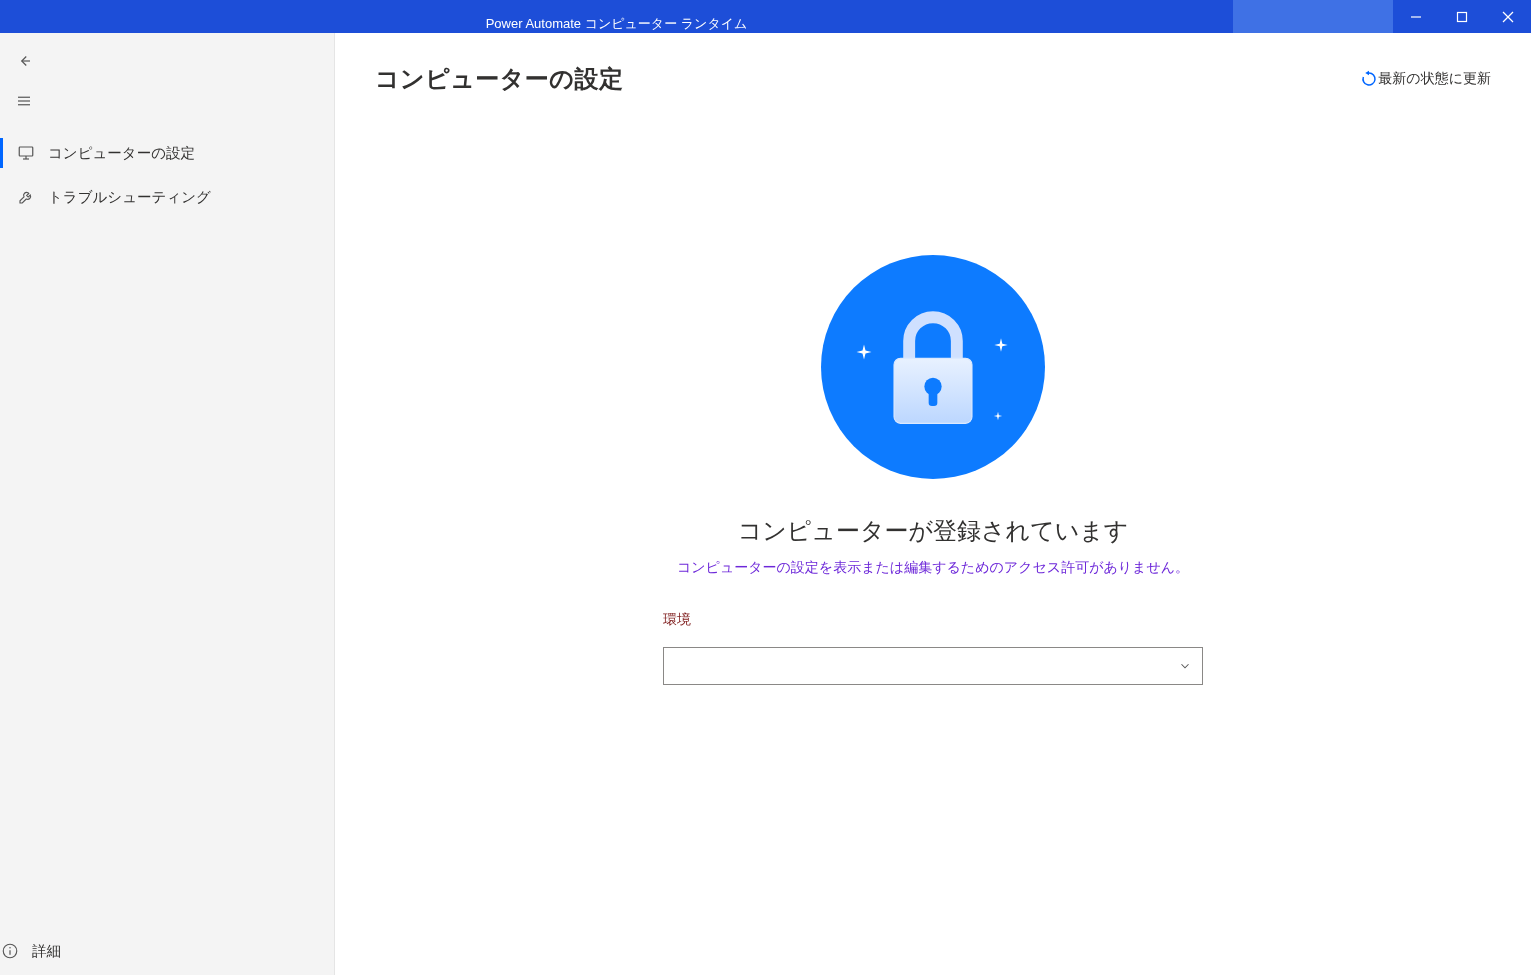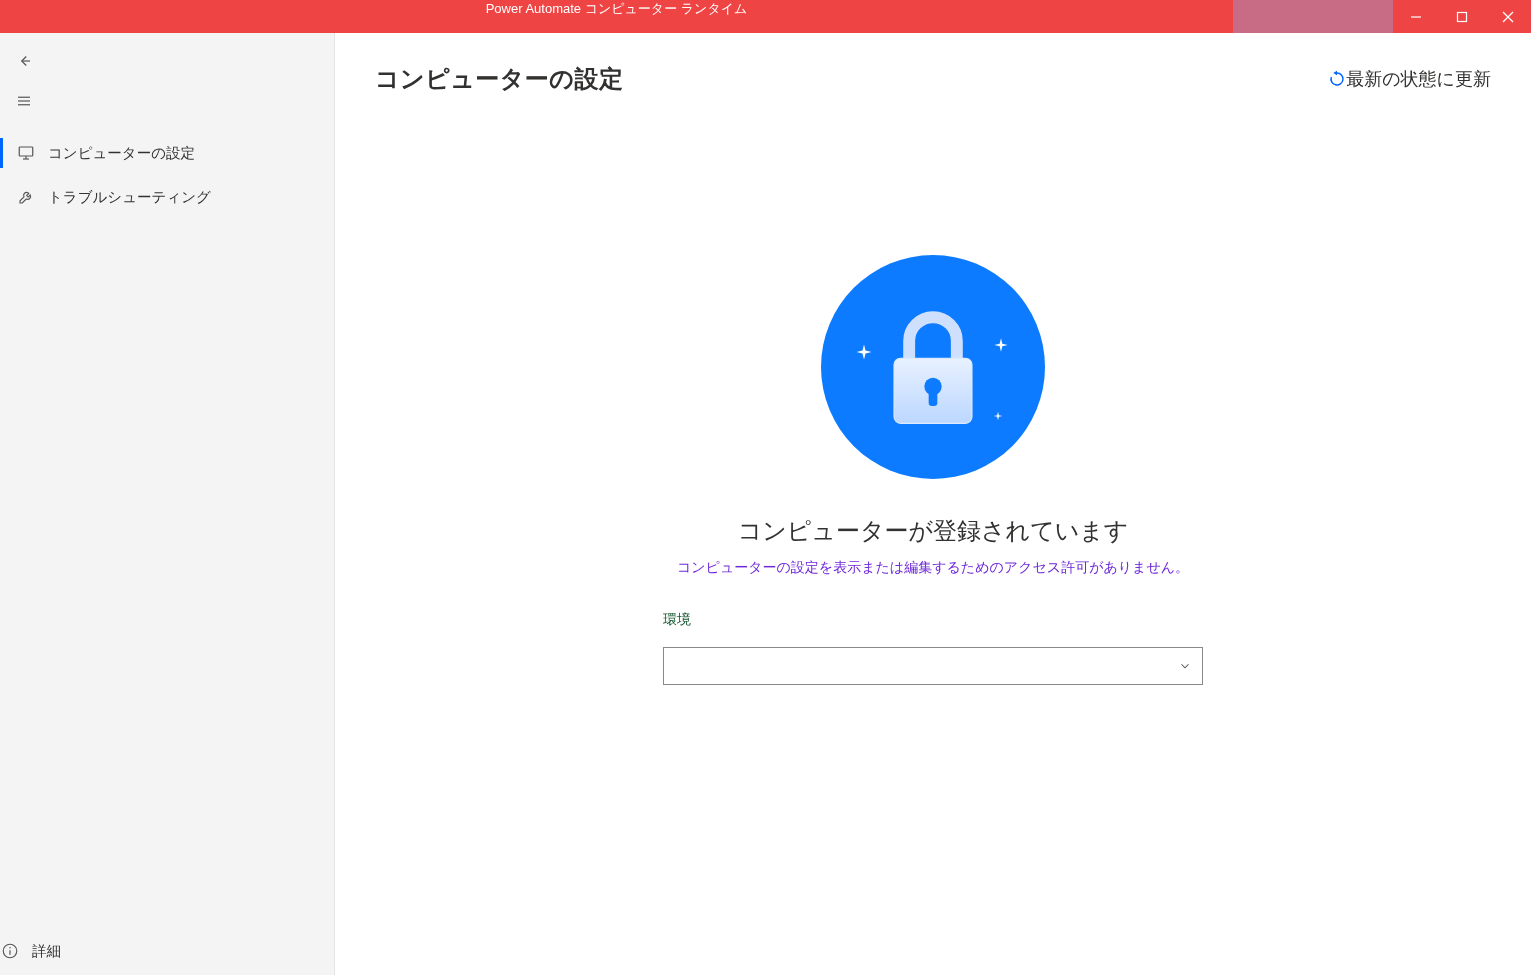--- a/index.html
+++ b/index.html
@@ -7,23 +7,23 @@
       font-family: "Segoe UI", "Yu Gothic UI", "Meiryo", sans-serif;
       width: 1531px;
       height: 975px;
       overflow: hidden;
       background: #ffffff;
       display: flex;
       flex-direction: column;
     }
     .titlebar {
       height: 33px;
-      background: #ef4444;
-      display: flex;
-      align-items: flex-start;
+      background: #1d4ed8;
+      display: flex;
+      align-items: flex-end;
       color: #ffffff;
       flex-shrink: 0;
     }
     .titlebar-title {
       flex: 1;
       text-align: center;
       font-size: 13px;
       font-weight: 400;
     }
     .titlebar-user {
@@ -131,21 +131,21 @@
     .page-title {
       font-size: 24px;
       font-weight: 600;
       color: #323130;
       letter-spacing: 0.5px;
     }
     .refresh-btn {
       display: flex;
       align-items: center;
       color: #323130;
-      font-size: 18px;
+      font-size: 14px;
       cursor: pointer;
     }
     .refresh-icon { color: #0066ff; width: 18px; height: 18px; }
     .content-center {
       flex: 1;
       display: flex;
       flex-direction: column;
       align-items: center;
       padding-top: 120px;
     }
@@ -174,21 +174,21 @@
     .status-desc {
       font-size: 14px;
       color: #6d28d9;
       margin-bottom: 34px;
     }
     .form-row {
       width: 540px;
     }
     .field-label {
       font-size: 14px;
-      color: #14532d;
+      color: #7f1d1d;
       margin-bottom: 18px;
       display: block;
     }
     .dropdown {
       width: 100%;
       height: 38px;
       border: 1px solid #8a8886;
       background: #ffffff;
       display: flex;
       align-items: center;

